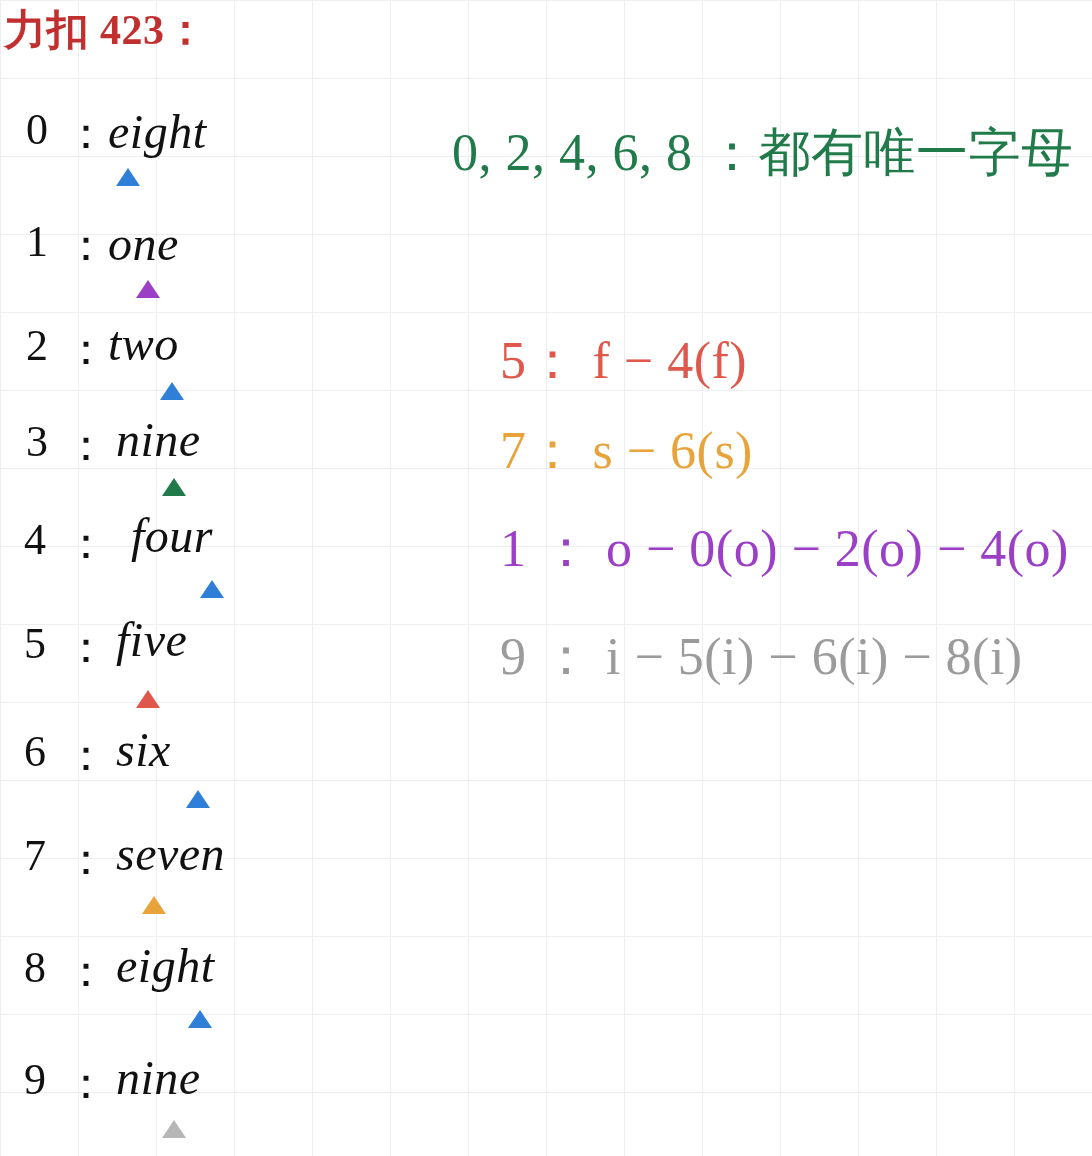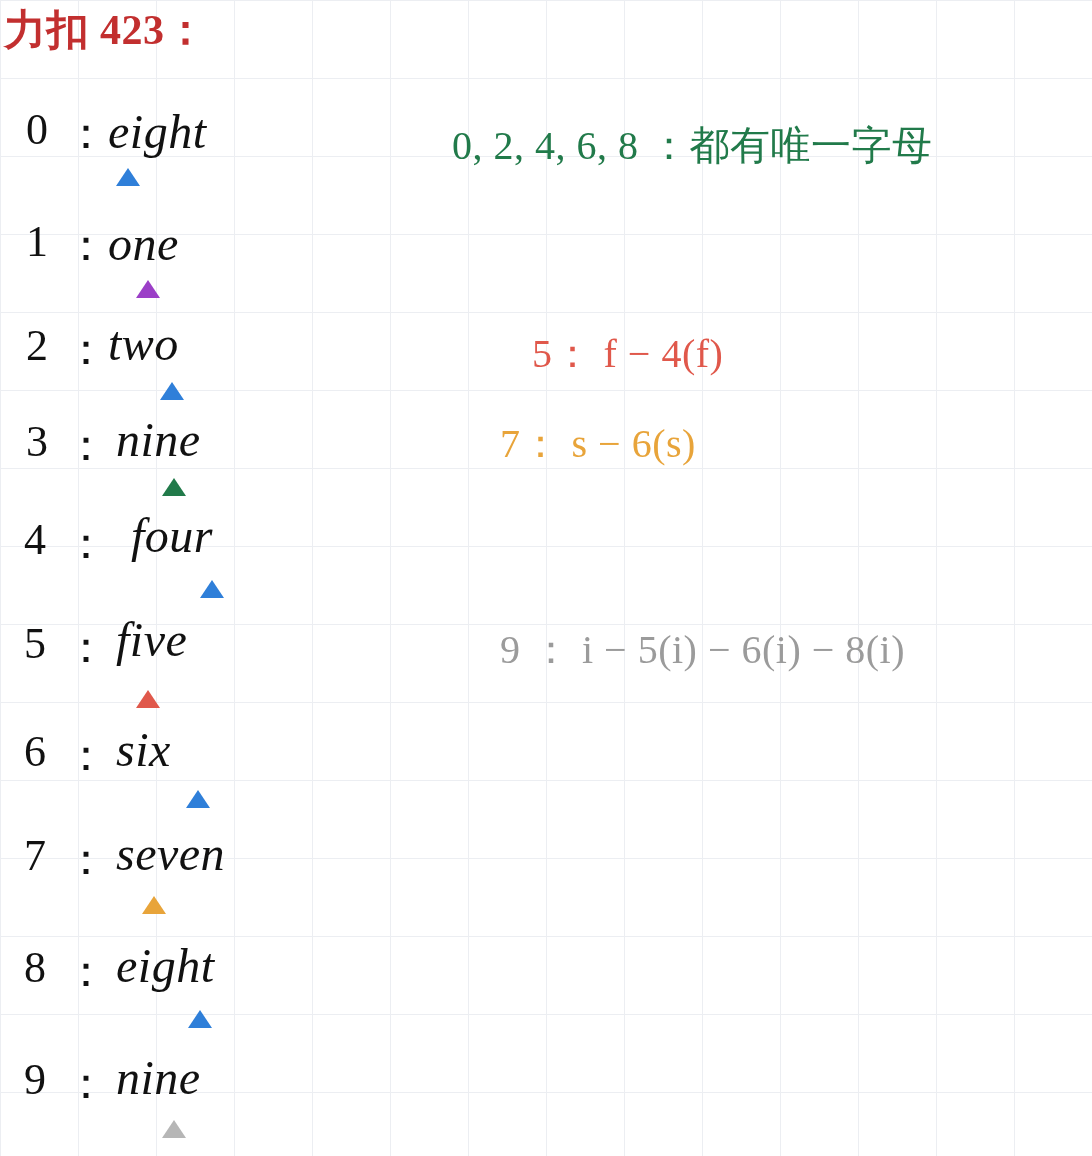--- a/index.html
+++ b/index.html
@@ -14,23 +14,23 @@
   .title{top:2px;left:4px;font-size:42px;color:#c22f2f;font-weight:600;}
   .lbl{font-size:44px;color:#111;font-weight:500;}
   .word{font-size:48px;color:#111;font-weight:500;font-style:italic;}
   .tri{position:absolute;width:0;height:0;border-left:12px solid transparent;border-right:12px solid transparent;}
   .tri.blue{border-bottom:18px solid #2f7fd9;}
   .tri.purple{border-bottom:18px solid #9b3fc7;}
   .tri.green{border-bottom:18px solid #217a4a;}
   .tri.red{border-bottom:18px solid #e0584b;}
   .tri.orange{border-bottom:18px solid #e8a43a;}
   .tri.grey{border-bottom:18px solid #b6b6b6;}
-  .note{font-size:40px;font-weight:500;}
+  .note{font-size:52px;font-weight:500;}
   .c-green{color:#217a4a;}
-  .c-red{color:#e0584b;margin-left:32px;}
+  .c-red{color:#e0584b;}
   .c-orange{color:#e8a43a;}
   .c-purple{color:#9b3fc7;}
   .c-grey{color:#9b9b9b;}
   .underline-wavy{border-bottom:3px solid #217a4a;border-radius:0 0 6px 6px;padding-bottom:2px;}
 </style>
 </head>
 <body>
 <div class="page">
 
   <div class="hw title">力扣 423：</div>
@@ -86,15 +86,16 @@
     <div class="hw lbl" style="top:1054px;left:64px">：</div>
     <div class="hw word" style="top:1050px;left:116px">nine</div>
     <div class="tri grey" style="top:1120px;left:162px"></div>
   </div>
 
   <div class="hw note c-green" style="top:118px;left:452px">0, 2, 4, 6, 8 ：都有唯一字母</div>
 
 
   <div class="hw note c-red" style="top:326px;left:500px">5： f − 4(f)</div>
   <div class="hw note c-orange" style="top:416px;left:500px">7： s − 6(s)</div>
+  <div class="hw note c-purple" style="top:514px;left:500px">1 ： o − 0(o) − 2(o) − 4(o)</div>
   <div class="hw note c-grey" style="top:622px;left:500px">9 ： i − 5(i) − 6(i) − 8(i)</div>
 
 </div>
 
 </body></html>

